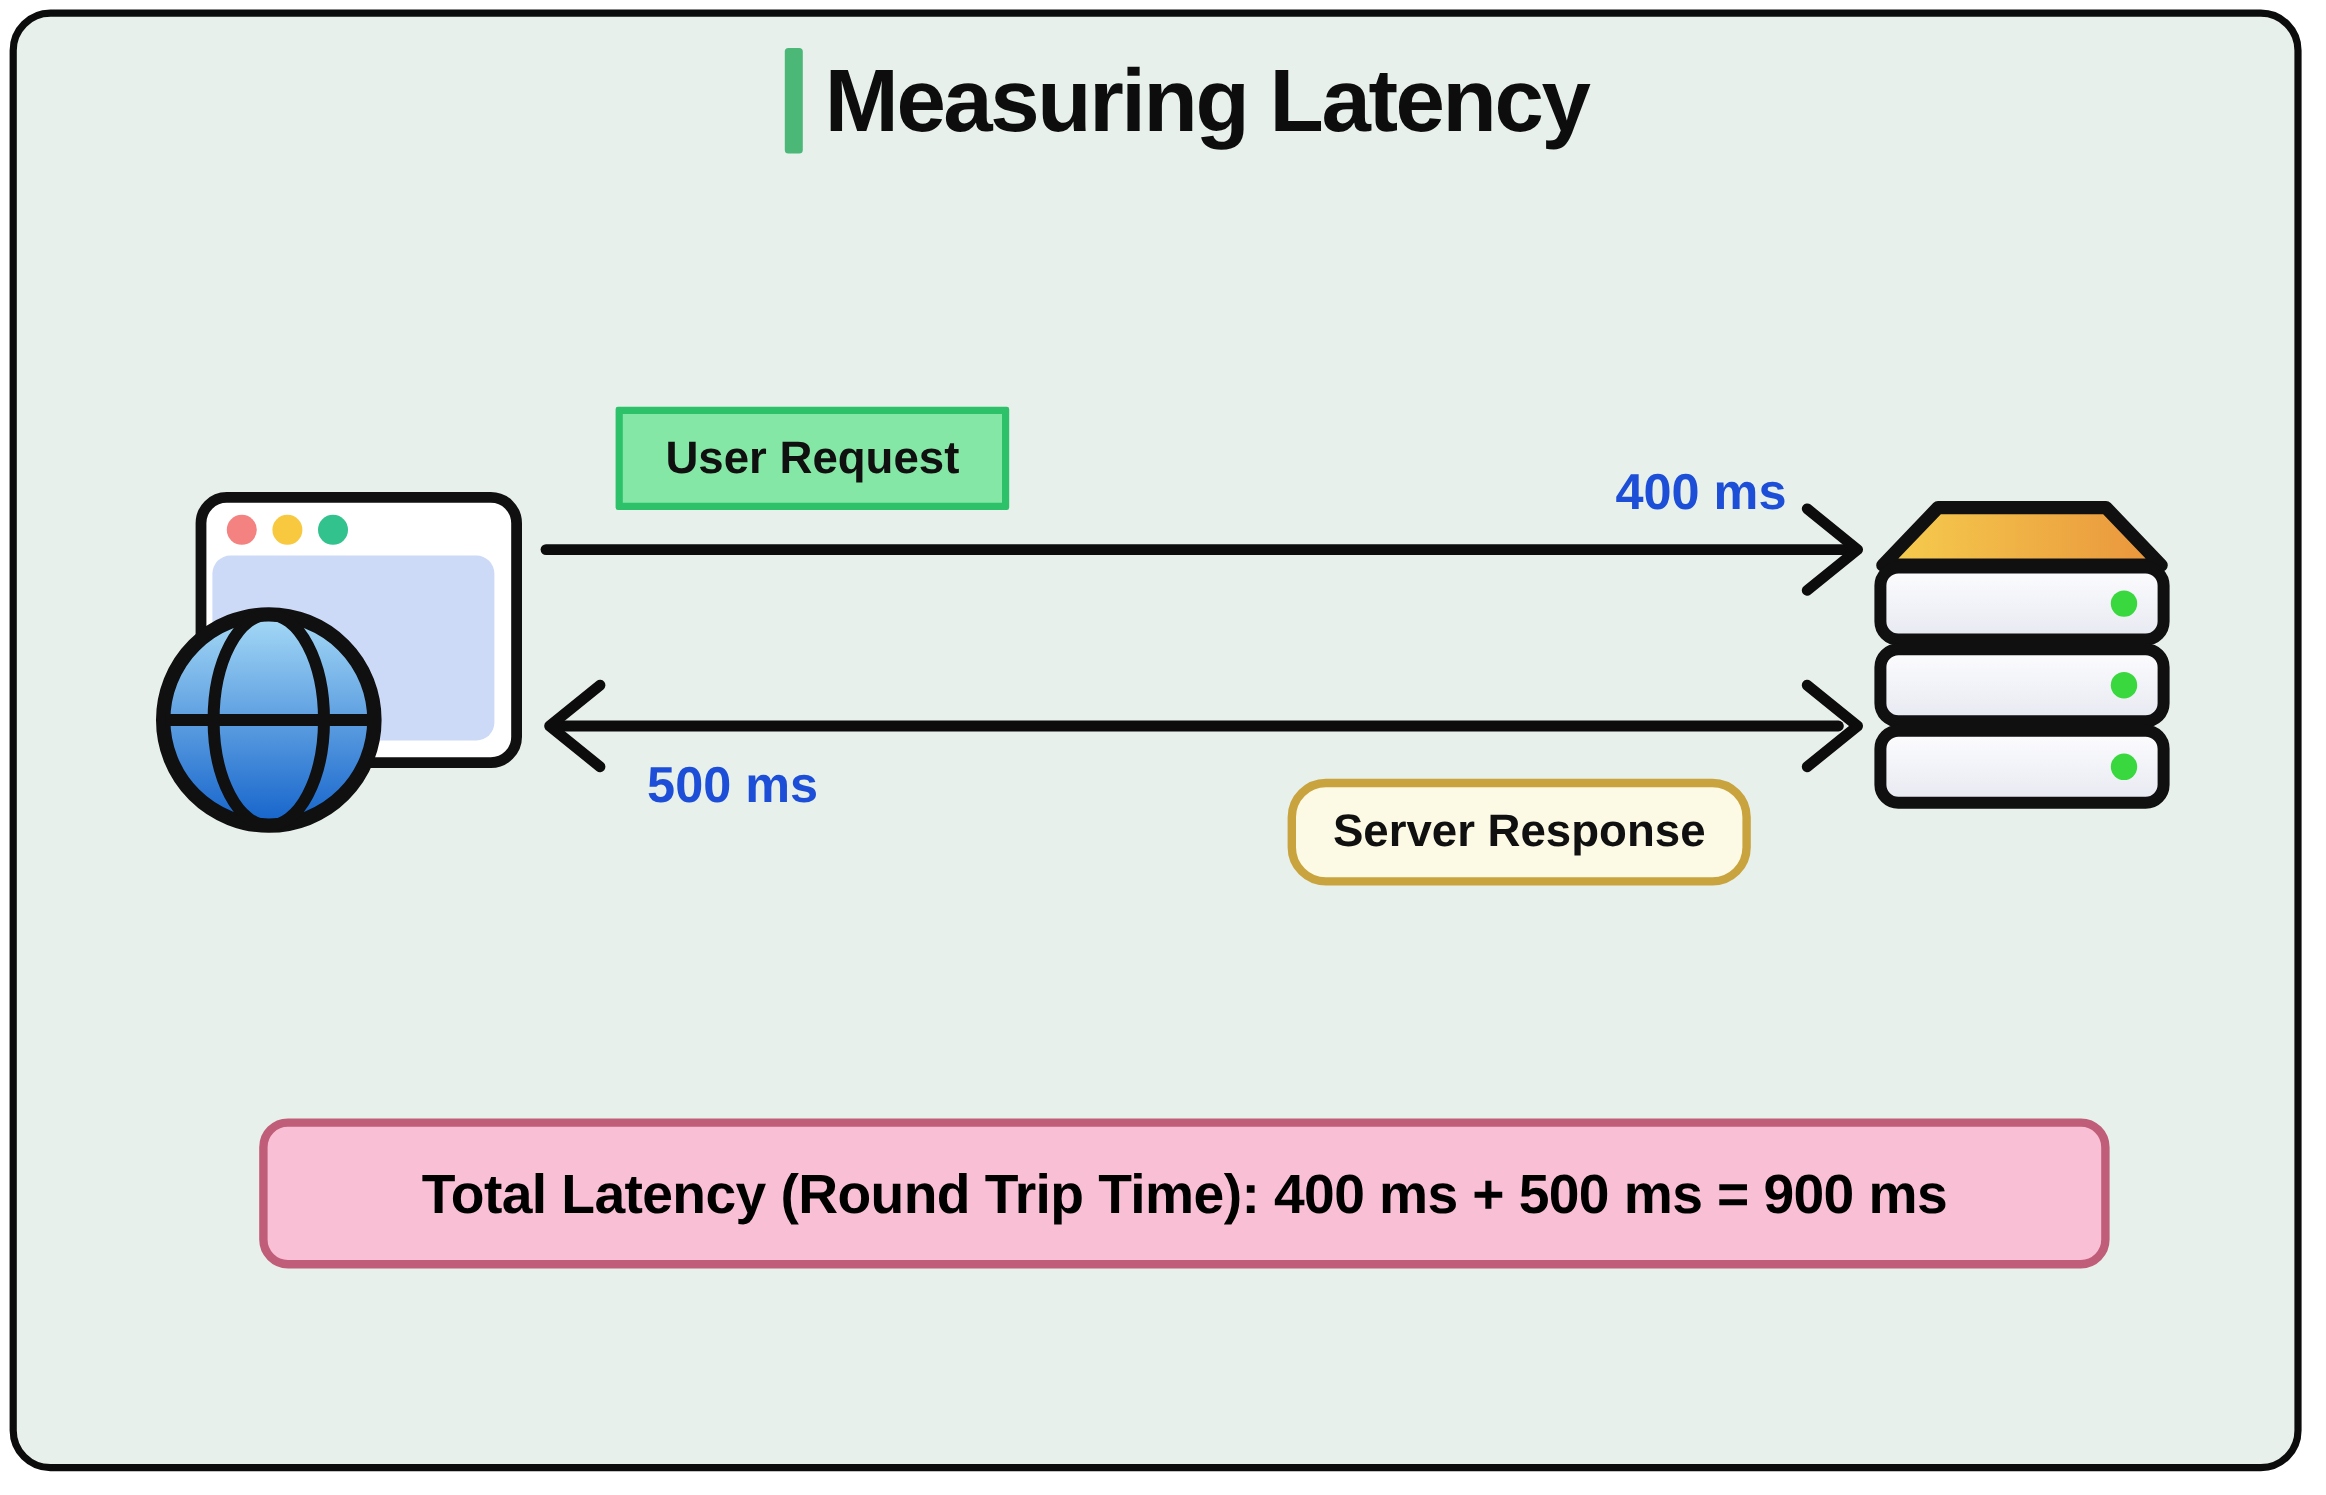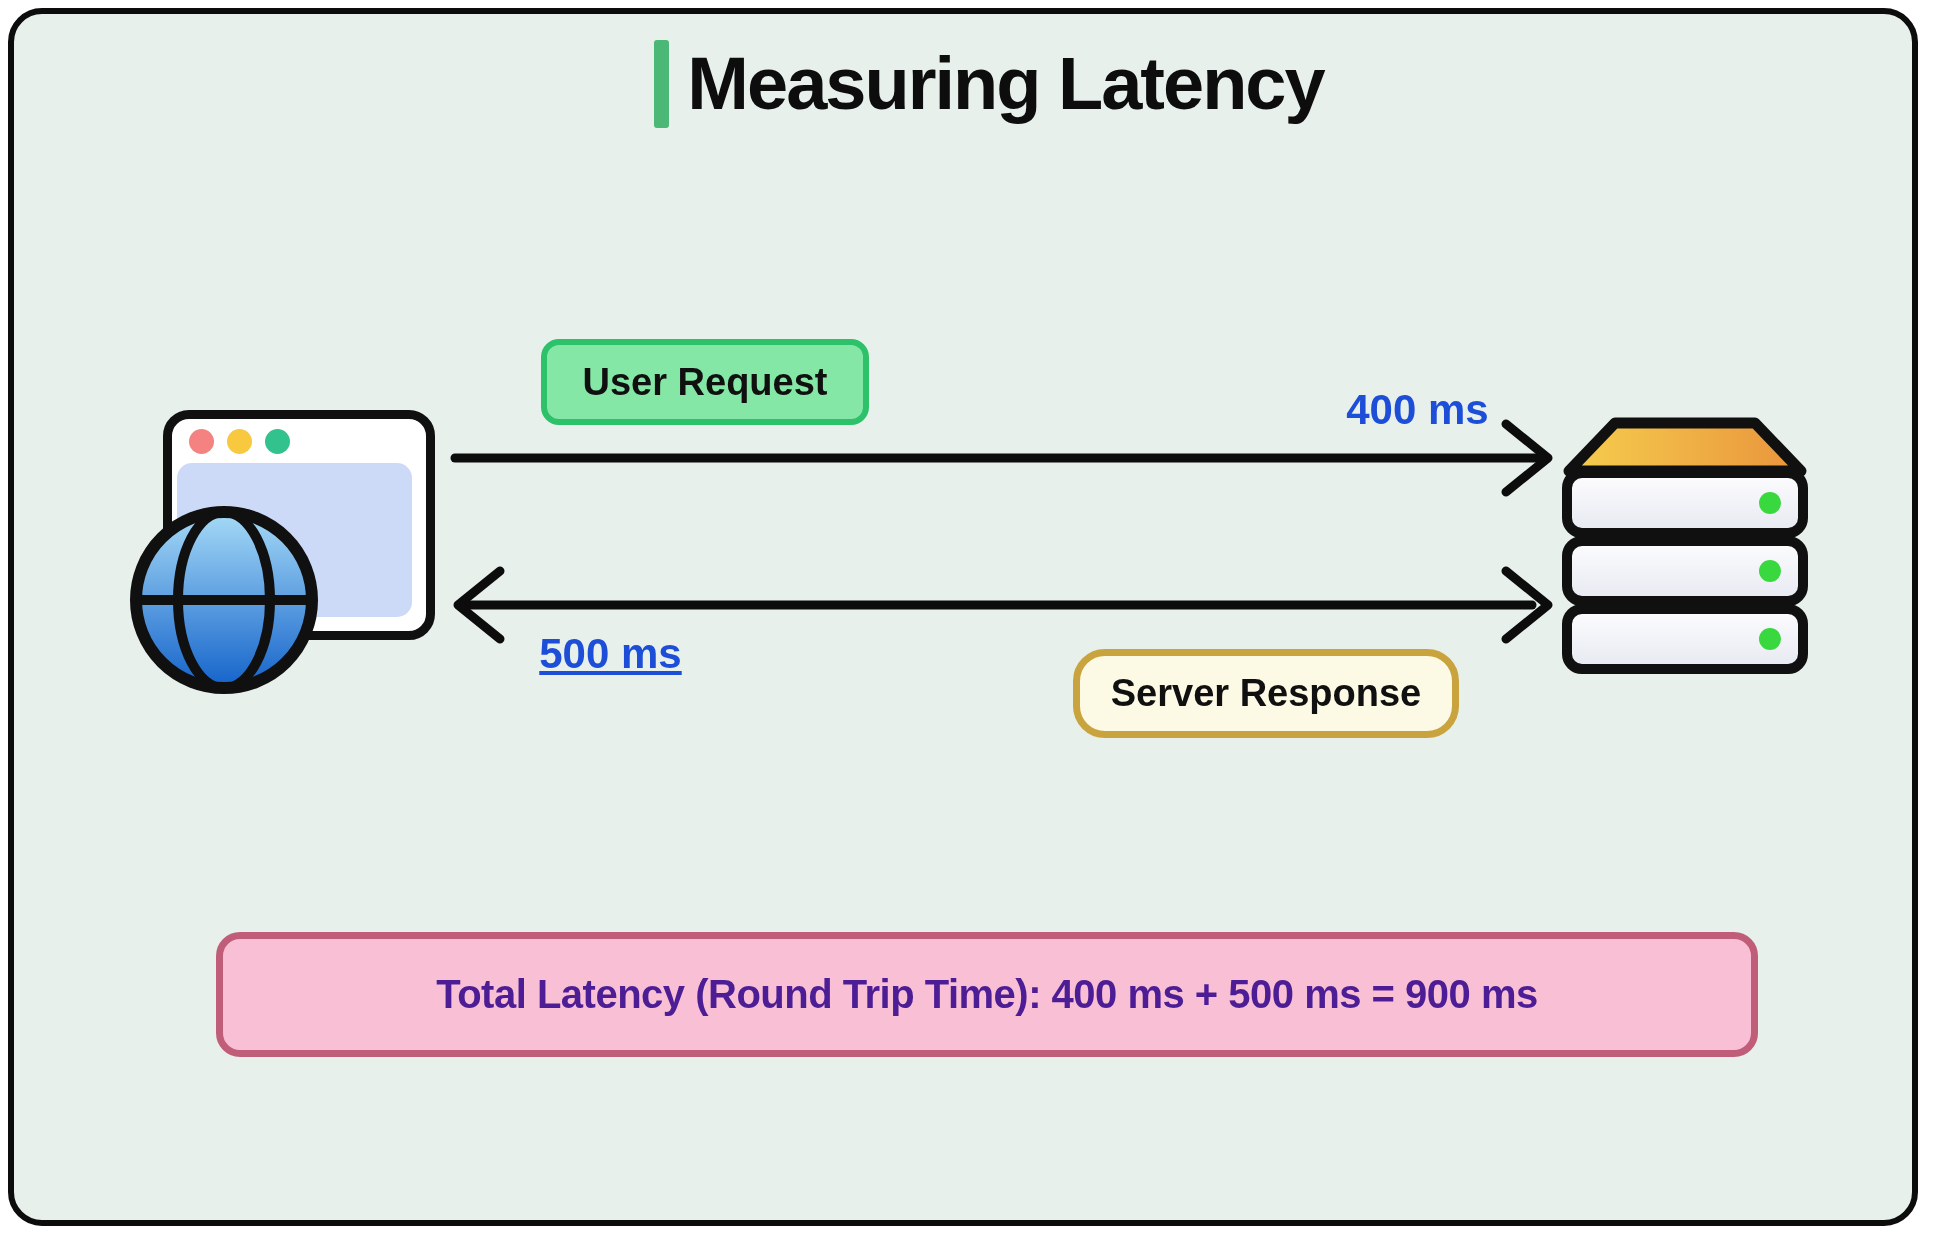--- a/index.html
+++ b/index.html
@@ -21,38 +21,38 @@
     margin:0;font-size:74px;font-weight:800;letter-spacing:-2px;color:#0d0d0d;line-height:1.1;
   }
   .arrows{position:absolute;left:0;top:0;width:1938px;height:1246px;pointer-events:none;}
 
   .badge{
     position:absolute;display:flex;align-items:center;justify-content:center;
     box-sizing:border-box;font-weight:700;font-size:38px;color:#101010;
   }
   .badge.request{
     left:513px;top:339px;width:328px;height:86px;
-    background:#85e7a6;border:6px solid #2dc169;border-radius:18px;margin-left:28px;
+    background:#85e7a6;border:6px solid #2dc169;border-radius:2px;
   }
   .badge.response{
     left:1073px;top:649px;width:386px;height:89px;
     background:#fcf9e4;border:7px solid #c9a43e;border-radius:32px;
   }
   .latency{
     position:absolute;font-size:42px;font-weight:700;color:#1d4ed8;text-align:center;
   }
   .latency.request-ms{left:1330px;top:386px;width:175px;}
-  .latency.response-ms{left:518px;top:630px;width:185px;text-decoration:underline;}
+  .latency.response-ms{left:518px;top:630px;width:185px;}
 
   .total-box{
     position:absolute;left:216px;top:932px;width:1542px;height:125px;
     background:#f9bfd5;border:7px solid #c05e79;border-radius:24px;
     box-sizing:border-box;display:flex;align-items:center;justify-content:center;
   }
-  .total-box span{font-size:40px;font-weight:700;color:#4c1d95;letter-spacing:-0.5px;}
+  .total-box span{font-size:46px;font-weight:700;color:#000000;letter-spacing:-0.5px;}
 
   
   .browser{
     position:absolute;left:163px;top:410px;width:272px;height:230px;
     background:#ffffff;border:9px solid #101010;border-radius:26px;box-sizing:border-box;
   }
   .traffic{display:flex;gap:13px;padding:10px 0 0 17px;}
   .dot{width:25px;height:25px;border-radius:50%;flex:0 0 auto;}
   .dot.red{background:#f48281;}
   .dot.yellow{background:#f8c83e;}

